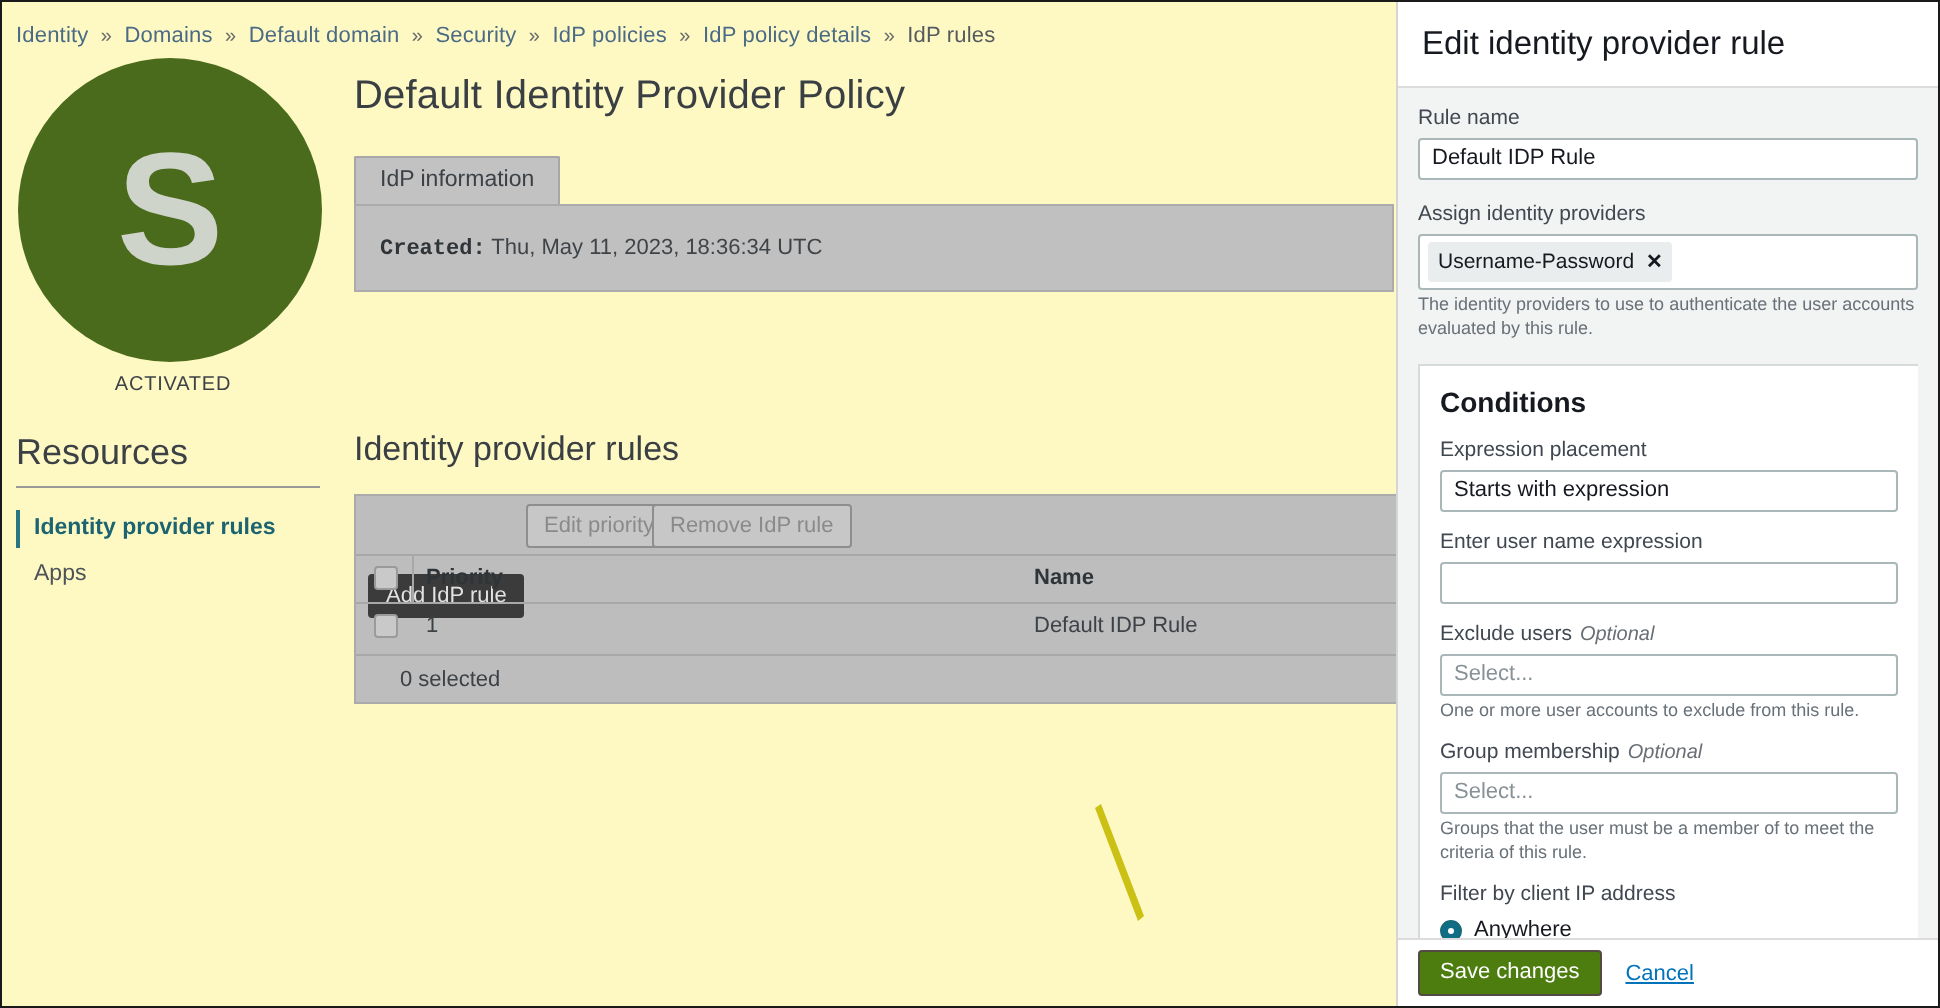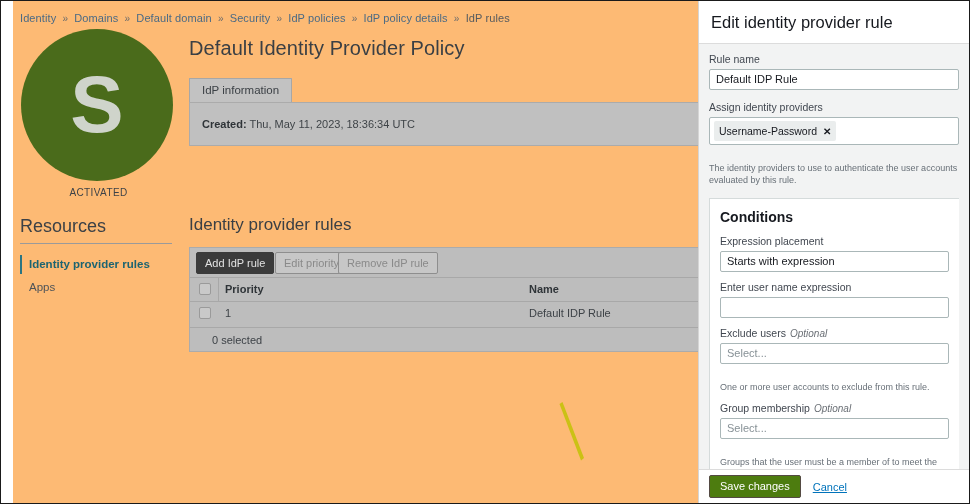--- a/index.html
+++ b/index.html
@@ -7,22 +7,22 @@
     width:970px;height:504px;overflow:hidden;
     font-family:"Liberation Sans", sans-serif;
     background:#ffffff;
     color:#16191f;
     -webkit-font-smoothing:antialiased;
   }
   #root{position:relative;width:970px;height:504px;box-sizing:border-box;border:1px solid #1a1a1a;overflow:hidden;}
 
   
   .app-pane{
-    position:absolute;left:12px;top:0;width:697px;height:502px;
-    background:#fdba74;
+    position:absolute;left:0;top:0;width:697px;height:502px;
+    background:#fef9c3;
     overflow:hidden;
   }
   .breadcrumb{
     position:absolute;left:7px;top:11px;
     font-size:11px;color:#44617a;white-space:nowrap;letter-spacing:.1px;
   }
   .breadcrumb .crumb{color:#4a6a85;}
   .breadcrumb .crumb.last{color:#555a5e;}
   .breadcrumb .sep{color:#6b6b6b;margin:0 3px;font-size:10px;}
 
@@ -62,37 +62,37 @@
   .tab{
     display:inline-block;background:#c2c2c2;border:1px solid #a7a7a7;border-bottom:none;
     padding:5px 12px 6px 12px;font-size:11.5px;color:#3c4146;
     border-radius:1px 1px 0 0;position:relative;top:1px;
   }
   .tab-body{
     position:absolute;left:176px;top:101px;width:520px;height:44px;
     background:#c0c0c0;border:1px solid #ababab;box-sizing:border-box;
   }
   .created-line{position:absolute;left:12px;top:15px;font-size:11px;color:#3f4448;}
-  .created-line b{font-weight:bold;color:#2f3438;}
+  .created-line b{font-weight:bold;color:#2f3438;font-family:Liberation Mono, monospace;}
 
   .section-title{
     position:absolute;left:176px;top:214px;font-size:17px;color:#3a3f44;font-weight:400;
   }
 
   .table-card{
     position:absolute;left:176px;top:246px;width:522px;height:105px;
     background:#bdbdbd;border:1px solid #ababab;box-sizing:border-box;
   }
   .tbl-actions{height:28px;position:relative;}
   .btn{
     position:absolute;top:4px;font-size:11px;padding:3px 8px;border-radius:2px;
     border:1px solid #8e8e8e;background:#c7c7c7;color:#8a8a8a;box-sizing:border-box;
     line-height:14px;white-space:nowrap;
   }
-  .btn.primary{background:#3b3b3b;border-color:#3b3b3b;color:#e2e2e2;left:6px;}
+  .btn.primary{background:#3b3b3b;border-color:#3b3b3b;color:#e2e2e2;left:6px;margin-top:35px;}
   .btn.b2{left:85px;}
   .btn.b3{left:148px;}
 
   .tbl-head{
     position:absolute;left:0;top:29px;width:100%;height:25px;
     border-top:1px solid #a8a8a8;border-bottom:1px solid #a8a8a8;box-sizing:border-box;
   }
   .tbl-row{
     position:absolute;left:0;top:54px;width:100%;height:26px;
     border-bottom:1px solid #a8a8a8;box-sizing:border-box;
@@ -141,21 +141,21 @@
     width:100%;min-height:23px;box-sizing:border-box;
     border:1px solid #aab7b8;background:#ffffff;border-radius:2px;
     padding:3px 4px;
   }
   .token{
     display:inline-flex;align-items:center;gap:6px;
     background:#eaeded;border-radius:2px;padding:4px 5px;
     font-size:10.5px;color:#16191f;
   }
   .token-x{font-size:10px;color:#16191f;font-weight:bold;cursor:pointer;}
-  .help-txt{font-size:9px;color:#687078;margin-top:17px;line-height:12px;}
+  .help-txt{font-size:9px;color:#687078;margin-top:1px;line-height:12px;}
 
   .conditions-box{
     margin:12px 0 0 0;
     background:#ffffff;border:1px solid #d5dbdb;border-right:none;
     box-sizing:border-box;padding:10px 10px 10px 10px;
   }
   .cond-title{font-size:14px;color:#16191f;margin:0 0 10px 0;font-weight:700;}
   .fld{margin-bottom:9px;}
 
   .radio-group{margin-top:2px;}

